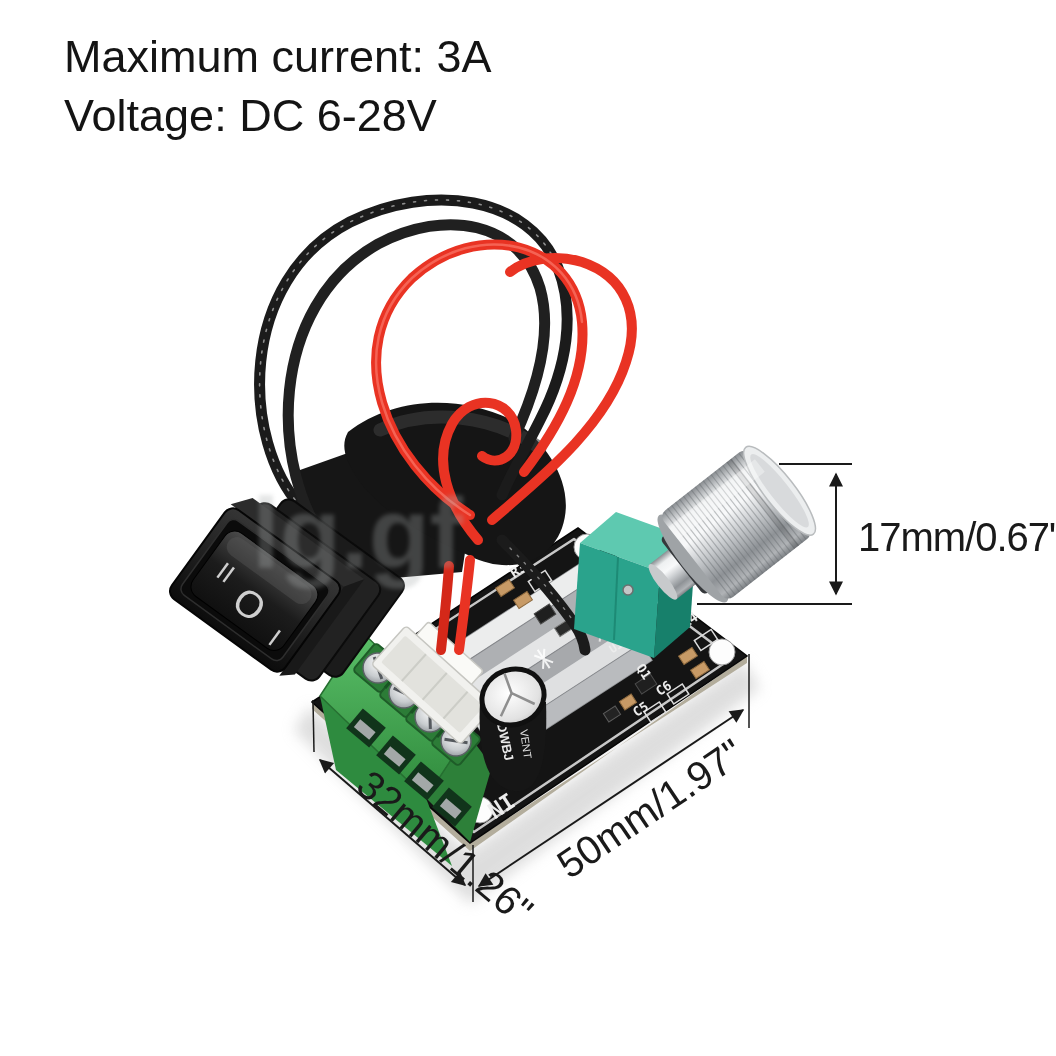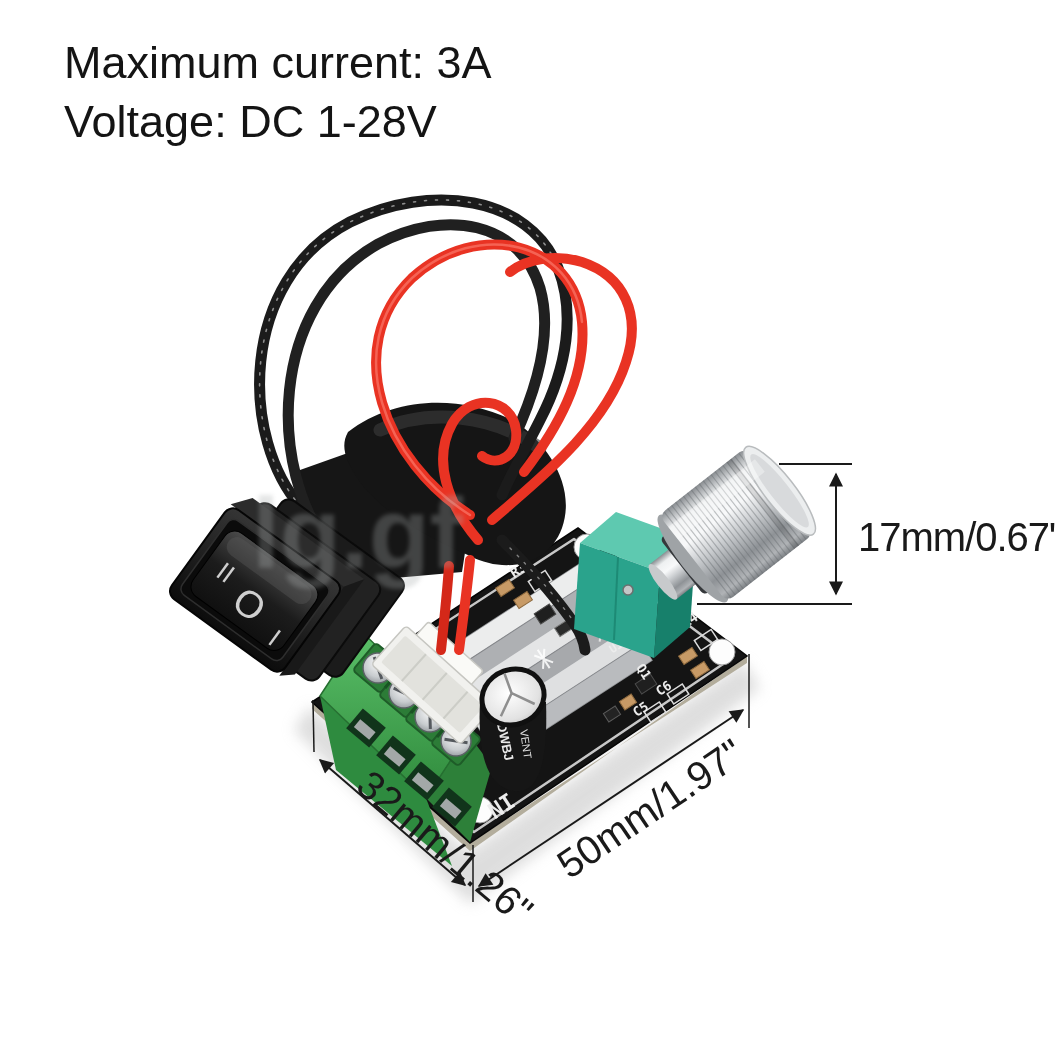--- a/index.html
+++ b/index.html
@@ -1,32 +1,32 @@
 <!DOCTYPE html>
 <html><head>
 <meta charset="utf-8">
 <style>
   html,body{margin:0;padding:0;background:#ffffff;}
   .canvas{position:relative;width:1056px;height:1056px;background:#ffffff;overflow:hidden;
           font-family:"Liberation Sans", sans-serif;}
-  .title-block{position:absolute;left:64px;top:34px;color:#141414;font-size:45px;line-height:1.30;
+  .title-block{position:absolute;left:64px;top:28px;color:#141414;font-size:45px;line-height:1.30;
                letter-spacing:0px;font-weight:400;white-space:nowrap;}
   svg{position:absolute;left:0;top:0;}
   .dim-text{font-family:"Liberation Sans", sans-serif;font-size:40px;fill:#1a1a1a;}
   .silk{font-family:"DejaVu Sans Mono", monospace;font-weight:bold;fill:#ededed;}
   .wm{font-family:"Liberation Sans", sans-serif;font-weight:bold;fill:#a9adad;opacity:.30;}
 </style>
 </head>
 <body>
 
 <div class="canvas">
 
   <div class="title-block">
     <div>Maximum current: 3A</div>
-    <div>Voltage: DC 1-28V</div>
+    <div>Voltage: DC 6-28V</div>
   </div>
 
   <svg width="1056" height="1056" viewBox="0 0 1056 1056">
     <defs>
       <marker id="arr" viewBox="0 0 10 10" refX="9" refY="5" markerUnits="userSpaceOnUse" markerWidth="17" markerHeight="14" orient="auto-start-reverse">
         <path d="M0,0 L10,5 L0,10 Z" fill="#1a1a1a"></path>
       </marker>
       <linearGradient id="swFace" x1="0" y1="0" x2="0" y2="1">
         <stop offset="0" stop-color="#353535"></stop>
           <stop offset="1" stop-color="#0c0c0c"></stop>

